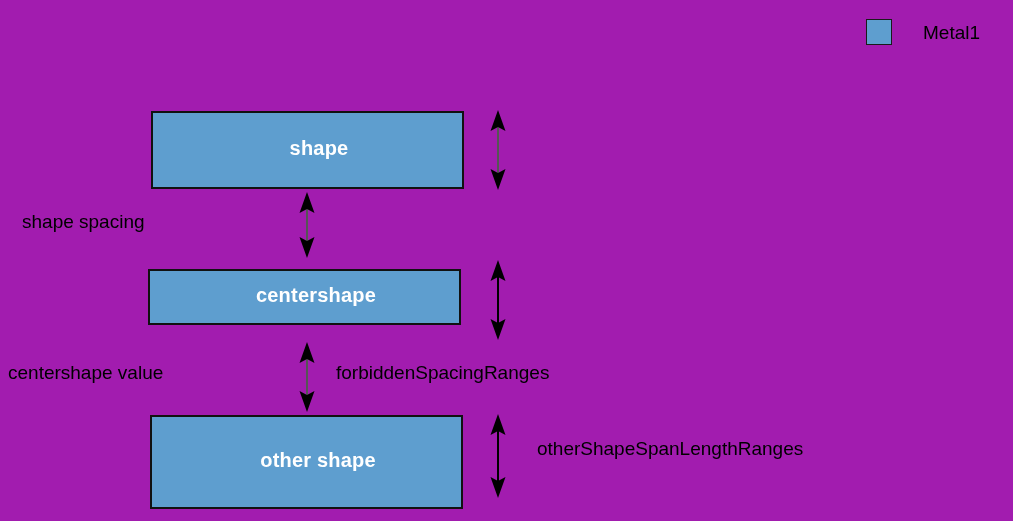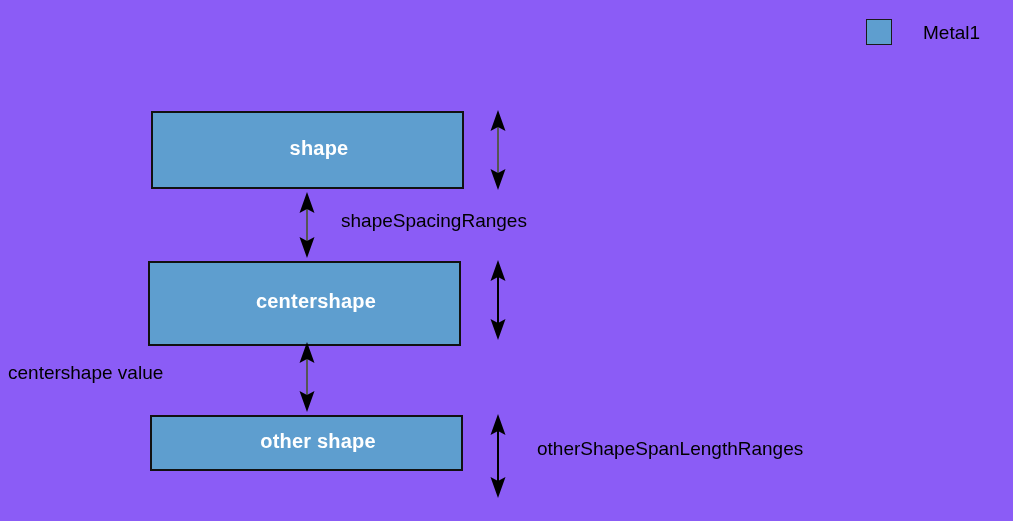--- a/index.html
+++ b/index.html
@@ -9,21 +9,21 @@
     background: #ffffff;
   }
   body {
     font-family: "Liberation Sans", sans-serif;
     color: #000000;
   }
   #canvas {
     position: relative;
     width: 1013px;
     height: 521px;
-    background: #8b5cf6;
+    background: #a21caf;
     overflow: hidden;
   }
 
   
   .legend {
     position: absolute;
     left: 866px;
     top: 19px;
     display: flex;
     align-items: center;
@@ -56,22 +56,22 @@
   }
   .shape-box .box-label {
     font-size: 20px;
     font-weight: bold;
     color: #ffffff;
     white-space: nowrap;
     letter-spacing: 0.2px;
   }
 
   #box-shape       { left: 151px; top: 111px; width: 313px; height: 78px; }
-  #box-centershape { left: 148px; top: 261px; width: 313px; height: 85px; }
-  #box-othershape  { left: 150px; top: 415px; width: 313px; height: 56px; }
+  #box-centershape { left: 148px; top: 269px; width: 313px; height: 56px; }
+  #box-othershape  { left: 150px; top: 415px; width: 313px; height: 94px; }
 
   
   #box-shape .box-label       { transform: translateY(-2px); }
   #box-centershape .box-label { transform: translateY(-2px); }
   #box-othershape .box-label  { transform: translateY(-2px); }
 
   
   .arrow {
     position: absolute;
   }
@@ -159,19 +159,20 @@
       <line x1="12" y1="10" x2="12" y2="74" stroke="#000000" stroke-width="2"></line>
       <polygon points="12,0 4.5,21 12,17 19.5,21" fill="#000000"></polygon>
       <polygon points="12,84 4.5,63 12,67 19.5,63" fill="#000000"></polygon>
     </svg>
   </div>
 
 
 
   <div class="note" id="lbl-other-span">otherShapeSpanLengthRanges</div>
 
-  <div class="note" id="lbl-shape-spacing">shapeSpacingRanges</div>
 
+  <div class="note" id="lbl-forbidden-spacing">forbiddenSpacingRanges</div>
 
+  <div class="note" id="lbl-shape-spacing-left">shape spacing</div>
 
   <div class="note" id="lbl-constraint-value">centershape value</div>
 
 </div>
 
 </body></html>

